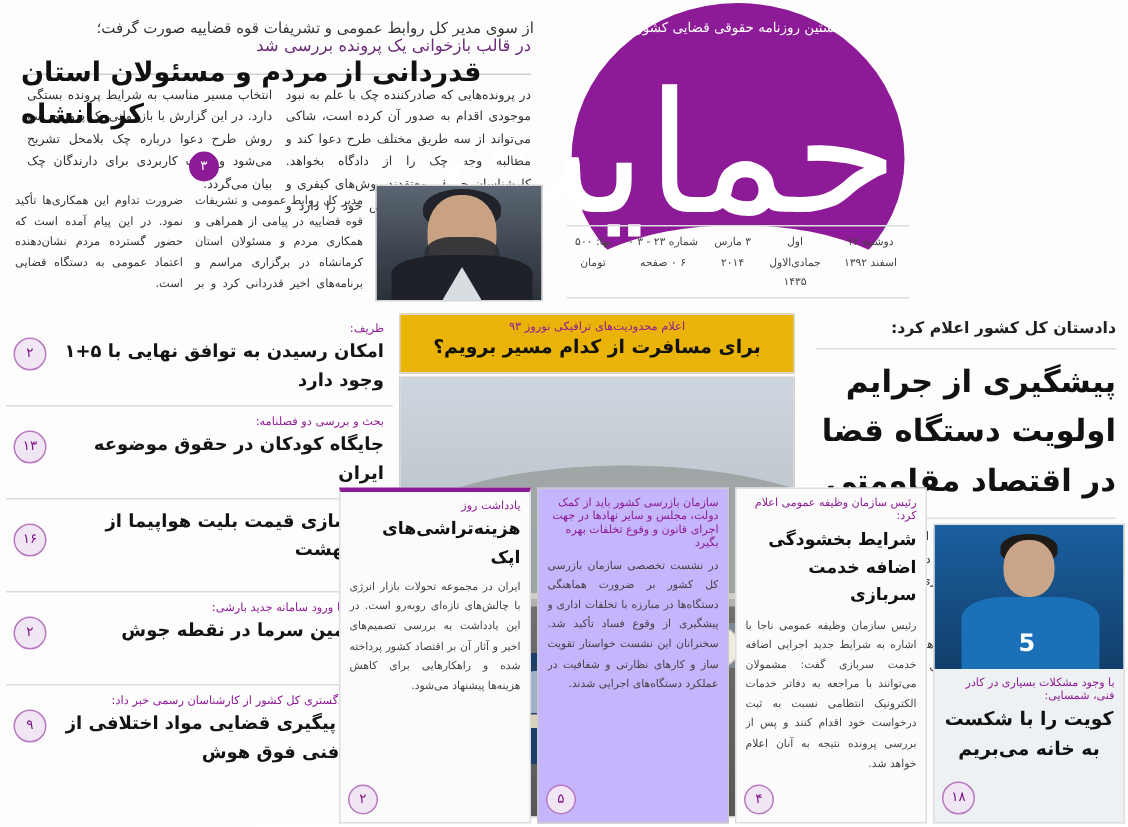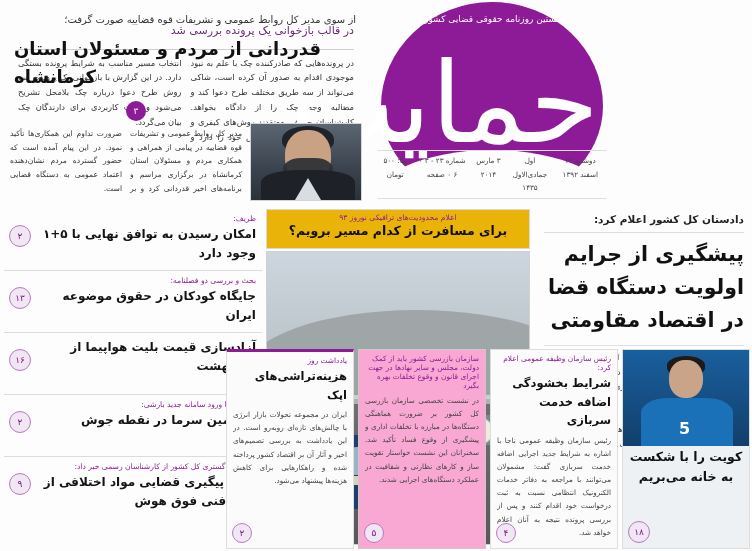--- a/index.html
+++ b/index.html
@@ -443,21 +443,21 @@
   .sport .pg {
     position: absolute; left: 5px; bottom: 5px;
     width: 22px; height: 22px; border-radius: 50%;
     background: #f1e6f3; border: 1px solid #b879c1; color: #7d1587;
     font-size: 9px; line-height: 21px; text-align: center;
   }
   .colstrip {
     position: absolute;
     bottom: 2px;
     width: 128px;
-    height: 200px;
+    height: 224px;
     border: 1px solid #ddd;
     padding: 4px 6px;
     background: #fbfbfb;
     margin-left: 34px;
   }
   .colstrip .ck { font-size: 7.4px; color: #8d1a96; }
   .colstrip .ct { font-size: 11.5px; font-weight: bold; color: #111; line-height: 1.62; margin-top: 2px; }
   .colstrip .cb {
     margin-top: 4px; font-size: 7.2px; color: #444; line-height: 1.82;
     text-align: justify; overflow: hidden;
@@ -604,34 +604,35 @@
 
     <div class="bottom">
 
       <div class="sport">
         <div class="ph">
           <div class="sh-hair"></div>
           <div class="sh-head"></div>
           <div class="sh-body"></div>
           <div class="sh-num">5</div>
         </div>
+        <div class="sk">با وجود مشکلات بسیاری در کادر فنی، شمسایی:</div>
         <div class="st">کویت را با شکست به خانه می‌بریم</div>
         <div class="pg">۱۸</div>
       </div>
 
       <div class="colstrip" style="right:134px;">
         <div class="ck">رئیس سازمان وظیفه عمومی اعلام کرد:</div>
         <div class="ct">شرایط بخشودگی اضافه خدمت سربازی</div>
         <div class="cb">رئیس سازمان وظیفه عمومی ناجا با اشاره به شرایط جدید اجرایی اضافه خدمت سربازی گفت: مشمولان می‌توانند با مراجعه به دفاتر خدمات الکترونیک انتظامی نسبت به ثبت درخواست خود اقدام کنند و پس از بررسی پرونده نتیجه به آنان اعلام خواهد شد.</div>
         <div style="position:absolute;left:5px;bottom:5px;">
           <span class="tiny-pg">۴</span>
         </div>
       </div>
 
-      <div class="colstrip boxed" style="right:266px; background:#f9a8d4;">
+      <div class="colstrip boxed" style="right:266px; background:#c4b5fd;">
         <div class="ck">سازمان بازرسی کشور باید از کمک دولت، مجلس و سایر نهادها در جهت اجرای قانون و وقوع تخلفات بهره بگیرد</div>
         <div class="cb">در نشست تخصصی سازمان بازرسی کل کشور بر ضرورت هماهنگی دستگاه‌ها در مبارزه با تخلفات اداری و پیشگیری از وقوع فساد تأکید شد. سخنرانان این نشست خواستار تقویت ساز و کارهای نظارتی و شفافیت در عملکرد دستگاه‌های اجرایی شدند.</div>
         <div style="position:absolute;left:5px;bottom:5px;">
           <span class="tiny-pg">۵</span>
         </div>
       </div>
 
       <div class="colstrip" style="right:398px; border-top:3px solid #8d1a96;">
         <div class="ck">یادداشت روز</div>
         <div class="ct">هزینه‌تراشی‌های اپک</div>

